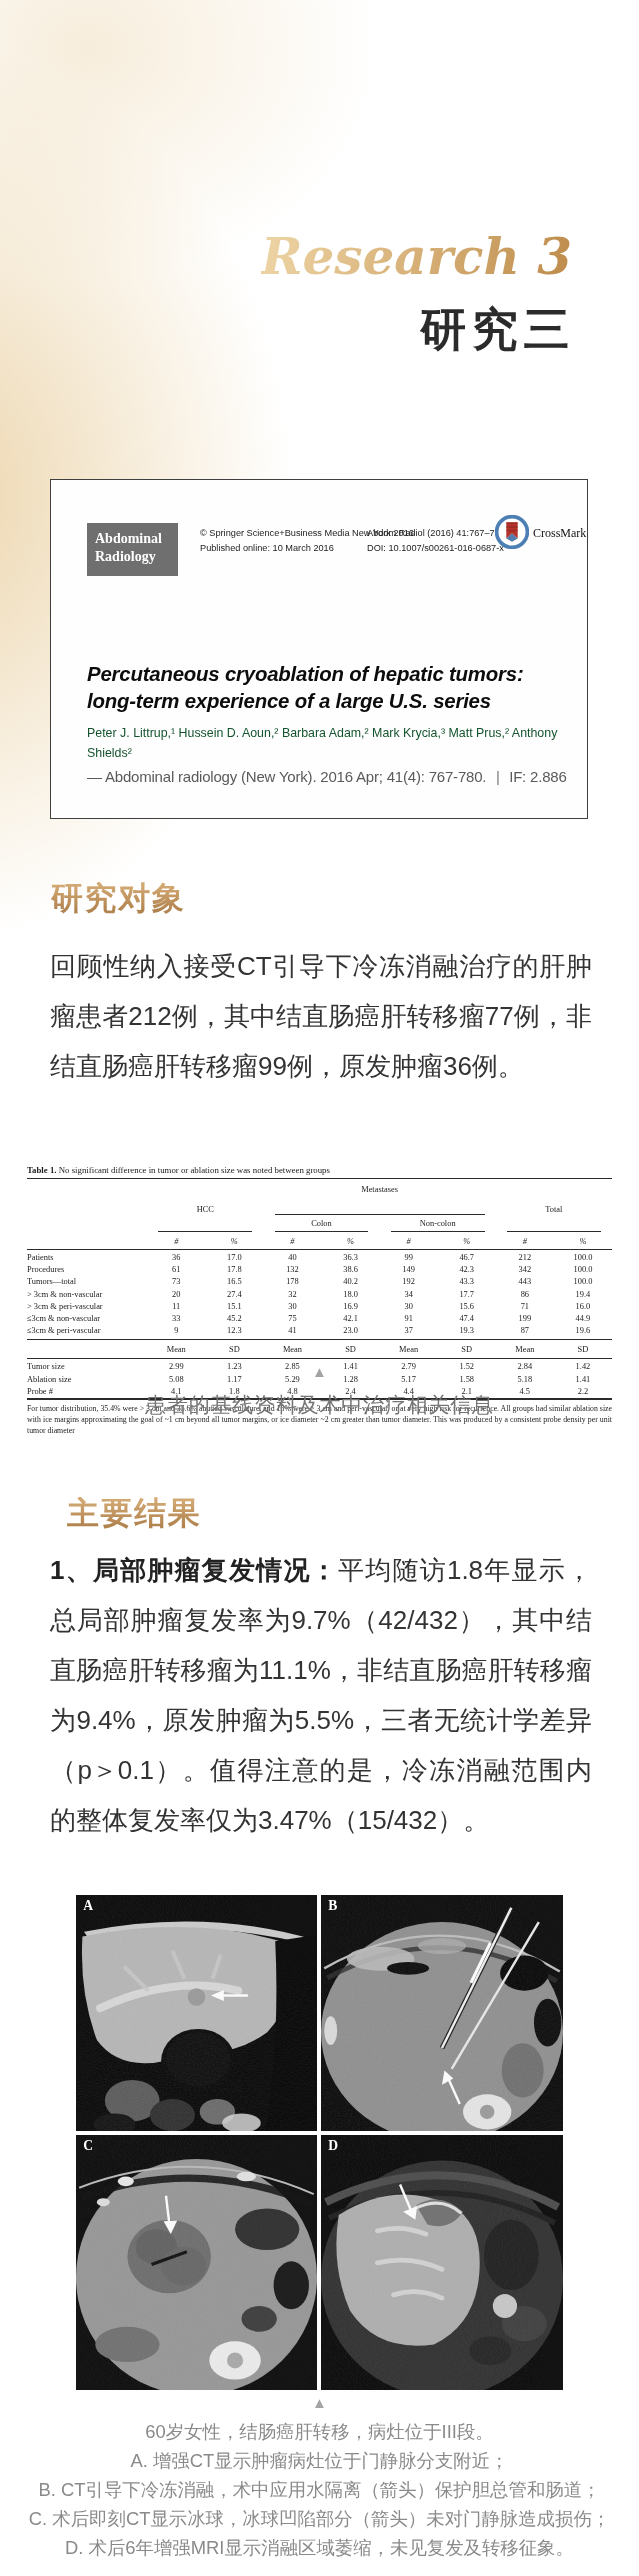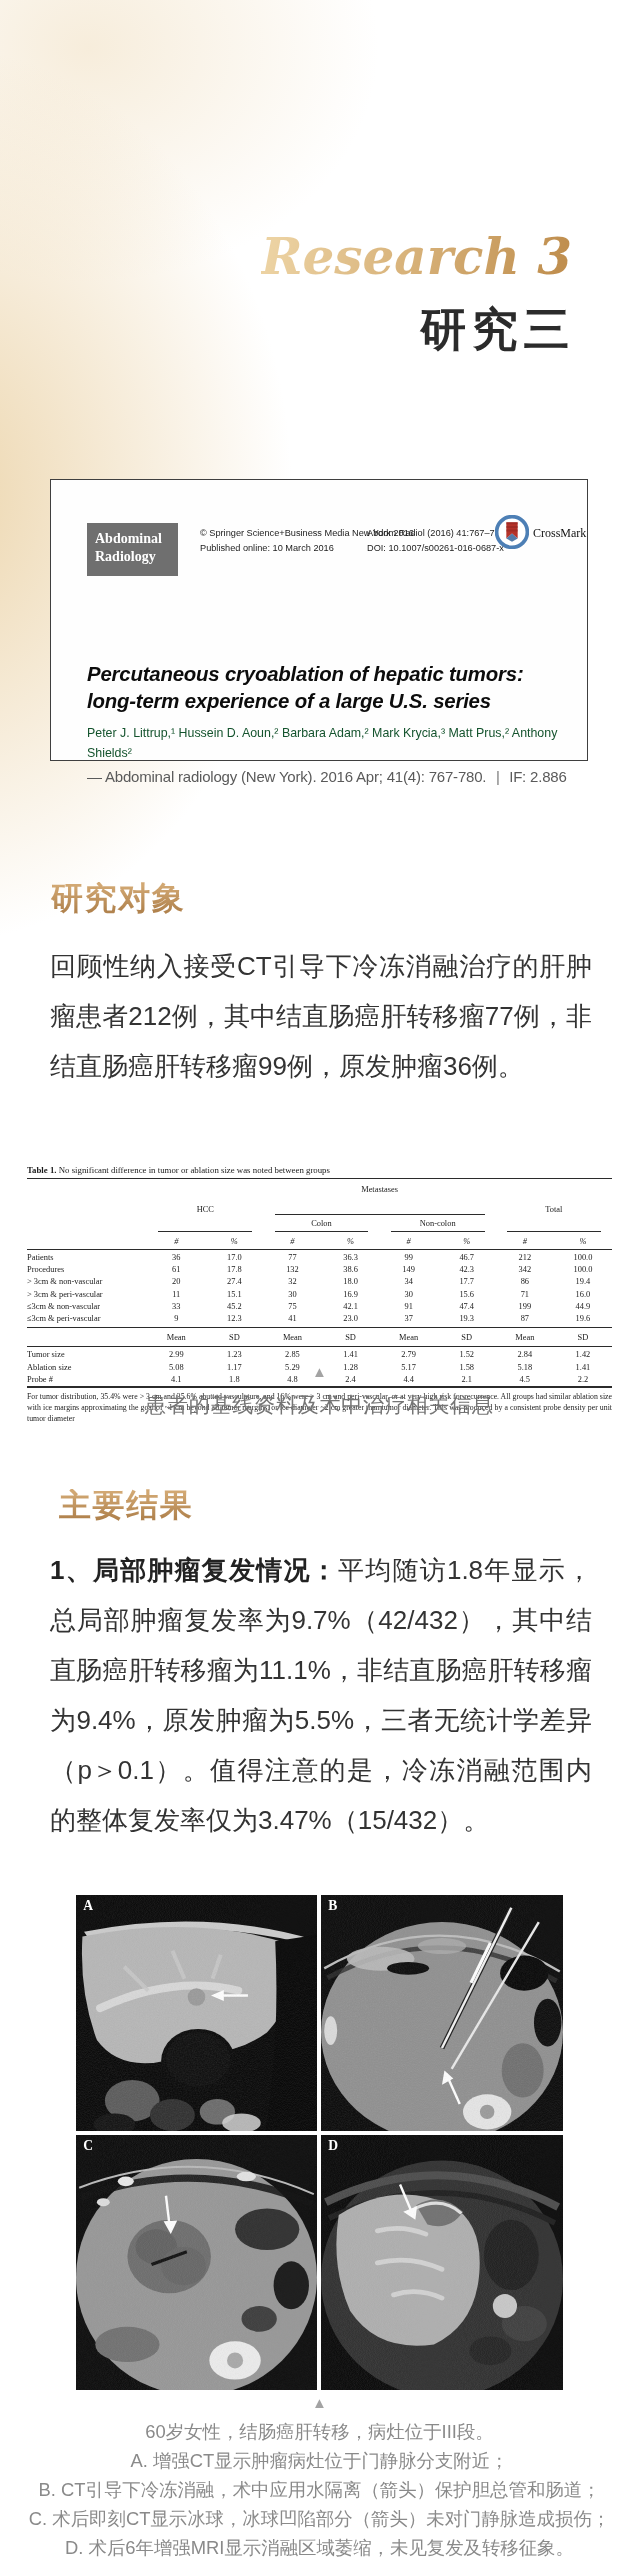--- a/index.html
+++ b/index.html
@@ -20,21 +20,21 @@
     -webkit-background-clip:text;background-clip:text;
     -webkit-text-fill-color:transparent;color:transparent;
   }
   .hero-zh{
     position:absolute;top:306px;right:64px;
     font-family:"DejaVu Serif","Liberation Serif",serif;
     font-weight:700;font-size:46px;line-height:1;letter-spacing:5.6px;color:#2b2b2b;
   }
   
   .paper-card{
-    position:absolute;left:50px;top:479px;width:538px;height:282px;
+    position:absolute;left:50px;top:479px;width:538px;height:340px;
     background:#fefefe;border:1.6px solid #3f3f3f;box-sizing:border-box;
   }
   .journal-logo{
     position:absolute;left:36px;top:43px;width:91px;height:53px;background:#6f6f6f;
     color:#fff;font-family:"Liberation Serif","DejaVu Serif",serif;font-weight:700;
     font-size:14px;line-height:1.3;padding:7.2px 0 0 8px;box-sizing:border-box;
   }
   .pub-info{position:absolute;left:149px;top:46px;font-size:9.2px;line-height:1.6;color:#1c1c1c;}
   .ref-info{position:absolute;left:316px;top:46px;font-size:9.2px;line-height:1.6;color:#1c1c1c;}
   .crossmark{position:absolute;left:444px;top:35px;display:flex;align-items:center;}
@@ -206,36 +206,47 @@
             <td>%</td>
             <td>#</td>
             <td>%</td>
           </tr>
       </thead>
       <tbody id="count-body">
           <tr>
             <td class="lbl">Patients</td>
             <td>36</td>
             <td>17.0</td>
-            <td>77</td>
+            <td>40</td>
             <td>36.3</td>
             <td>99</td>
             <td>46.7</td>
             <td>212</td>
             <td>100.0</td>
           </tr>
           <tr>
             <td class="lbl">Procedures</td>
             <td>61</td>
             <td>17.8</td>
             <td>132</td>
             <td>38.6</td>
             <td>149</td>
             <td>42.3</td>
             <td>342</td>
+            <td>100.0</td>
+          </tr>
+          <tr>
+            <td class="lbl">Tumors—total</td>
+            <td>73</td>
+            <td>16.5</td>
+            <td>178</td>
+            <td>40.2</td>
+            <td>192</td>
+            <td>43.3</td>
+            <td>443</td>
             <td>100.0</td>
           </tr>
           <tr>
             <td class="lbl">&gt; 3cm &amp; non-vascular</td>
             <td>20</td>
             <td>27.4</td>
             <td>32</td>
             <td>18.0</td>
             <td>34</td>
             <td>17.7</td>
@@ -324,21 +335,21 @@
             <td>2.2</td>
           </tr>
         </tbody>
     </table>
     <div class="tfootnote">For tumor distribution, 35.4% were &gt; 3 cm and 35.6% abutted vasculature, and 16% were &gt; 3 cm and peri-vascular, or at very high risk for recurrence. All groups had similar ablation size with ice margins approximating the goal of ~1 cm beyond all tumor margins, or ice diameter ~2 cm greater than tumor diameter. This was produced by a consistent probe density per unit tumor diameter</div>
   </figure>
 
   <div id="arrow-1" class="caption-arrow">▲</div>
   <div class="fig1-caption">患者的基线资料及术中治疗相关信息</div>
 
-  <h2 id="results-heading" class="gold-heading" style="margin:8px;">主要结果</h2>
+  <h2 id="results-heading" class="gold-heading" style="margin:16px;">主要结果</h2>
   <p id="results-para" class="body-para" style="margin:0;"><span class="lead">1、局部肿瘤复发情况：</span><span>平均随访1.8年显示，总局部肿瘤复发率为9.7%（42/432），其中结直肠癌肝转移瘤为11.1%，非结直肠癌肝转移瘤为9.4%，原发肿瘤为5.5%，三者无统计学差异（p＞0.1）。值得注意的是，冷冻消融范围内的整体复发率仅为3.47%（15/432）。</span></p>
 
   <div class="ct-grid">
 
     <div class="ct-panel">
       <svg viewBox="0 0 300 296" preserveAspectRatio="none">
         <defs>
             <filter id="gA">
               <feTurbulence type="fractalNoise" baseFrequency="0.8" numOctaves="2"></feTurbulence>
               <feColorMatrix type="saturate" values="0"></feColorMatrix>

